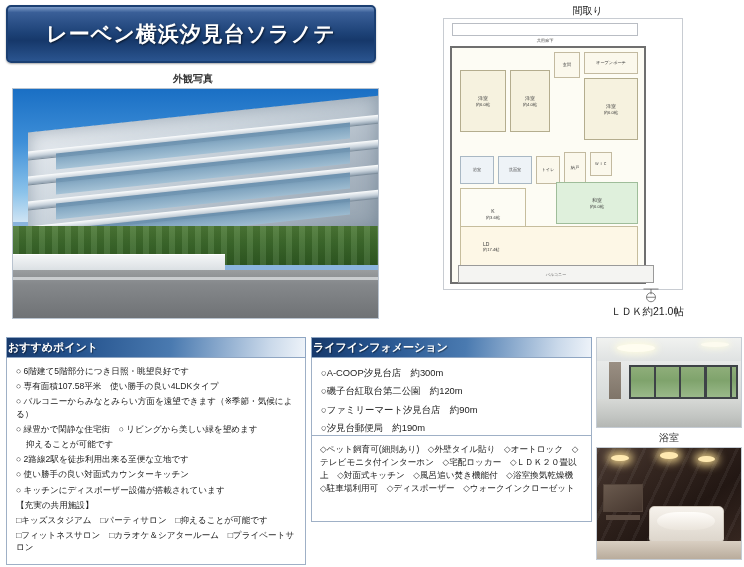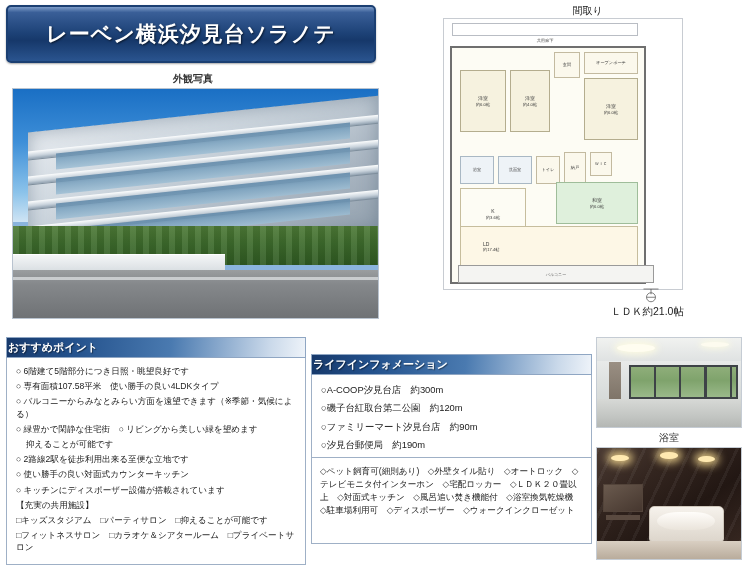--- a/index.html
+++ b/index.html
@@ -102,26 +102,26 @@
   .panel-body li, .panel-body p {
     list-style: none; margin: 0 0 3px 0; padding: 0;
     font-size: 8.6px; color: #1a1a1a; line-height: 1.42;
   }
   .panel-body ul { margin: 0; padding: 0; }
   .rec-panel {
     position: absolute; left: 6px; top: 337px; width: 300px;
   }
   .rec-panel .panel-body { height: 207px; }
   .life-panel {
-    position: absolute; left: 311px; top: 354px; width: 281px;
+    position: absolute; left: 311px; top: 337px; width: 281px;
   }
   .life-panel .panel-body { height: 87px; padding-top: 8px; }
   .life-panel .panel-body li { font-size: 9.4px; margin-bottom: 5px; }
   .feat-panel {
-    position: absolute; left: 311px; top: 457px; width: 281px;
+    position: absolute; left: 311px; top: 435px; width: 281px;
     border: 1px solid #9fb0c6; background:#fff;
     height: 87px; padding: 7px 7px 4px 8px;
   }
   .feat-panel p {
     margin:0; font-size: 8.6px; line-height: 1.5; color:#1a1a1a;
   }
   .sub-head { font-size: 8.6px; margin: 2px 0 2px 0; }
   
   .right-col { position: absolute; left: 431px; top: 0; width: 313px; height: 567px; }
   .madori-title {

